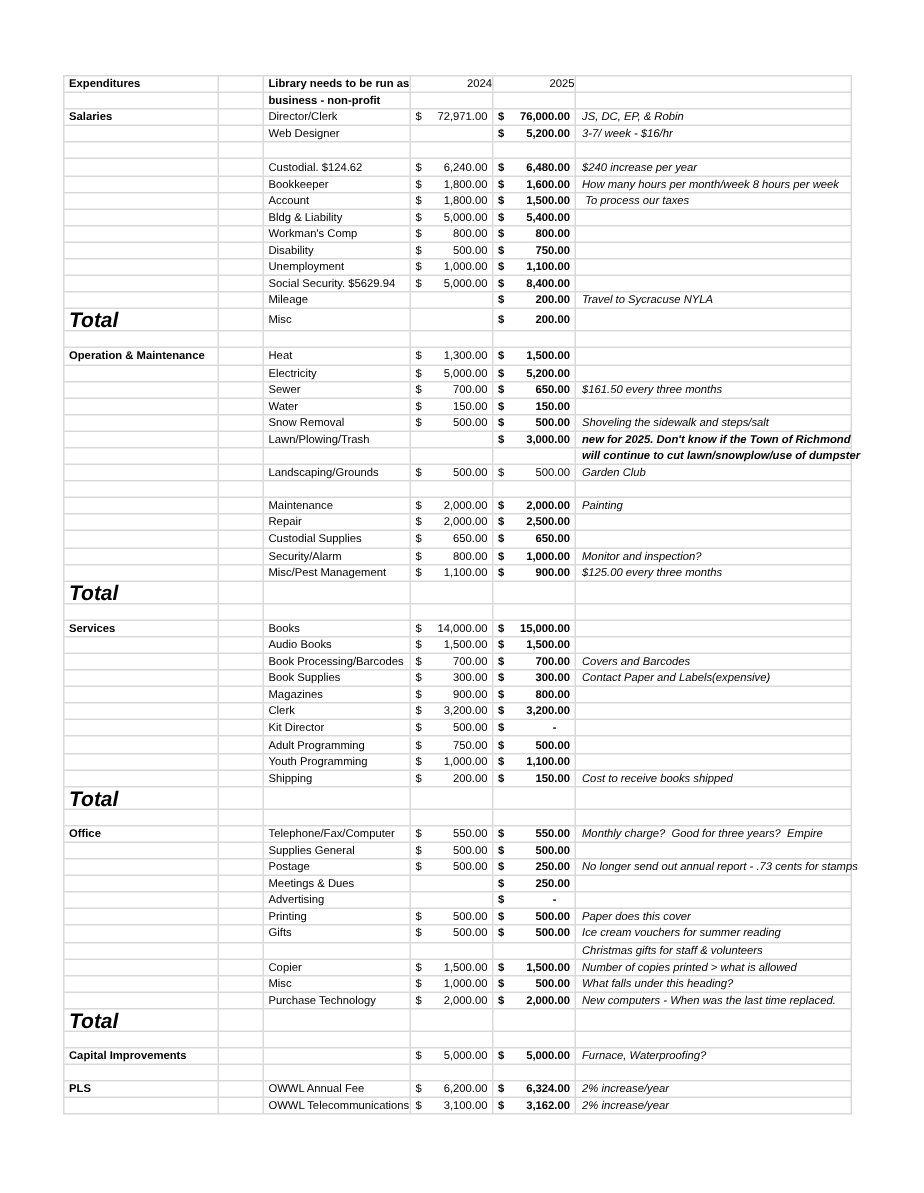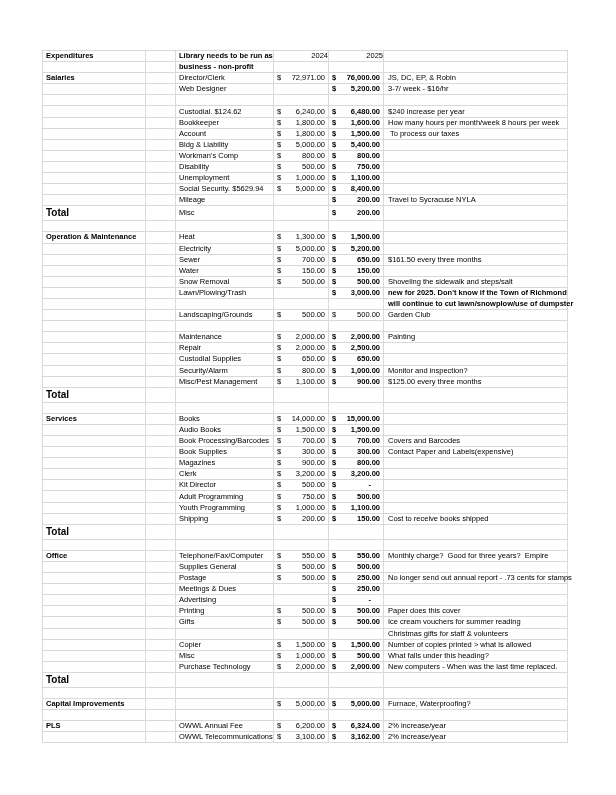--- a/index.html
+++ b/index.html
@@ -17,30 +17,30 @@
   }
   td {
     border:1px solid #d9d9d9;
     padding:0; font-size:7.5px; line-height:10px; color:#000;
     vertical-align:middle; overflow:hidden;
   }
   tr { height:11.1px; }
   tr.total-row { height:15px; }
   td.notecell { overflow:visible; }
   .cat { display:block; padding-left:3px; font-weight:bold; white-space:pre; }
-  .cat.totlbl { font-size:10px; }
+  .cat.totlbl { font-size:14px;font-style:italic; }
   .item { display:block; padding-left:3px; white-space:pre; }
   .item.bold { font-weight:bold; }
   .money { display:flex; justify-content:space-between; align-items:center; padding:0 3px; }
   .money .cur { flex:0 0 auto; }
   .money .amt { flex:0 0 auto; text-align:right; }
   .money .amt.bold, .money .cur.bold { font-weight:bold; }
   .money .amt.dash { padding-right:9px; }
   .yearhead { display:block; text-align:right; }
-  .note { display:block; padding-left:4px; white-space:pre; }
+  .note { display:block; padding-left:4px; white-space:pre;font-style:italic; }
   .note.bold { font-weight:bold; }
 </style>
 </head>
 <body>
 
 <div class="page">
   <table class="sheet">
     <colgroup>
       <col style="width:103px">
       <col style="width:30px">

